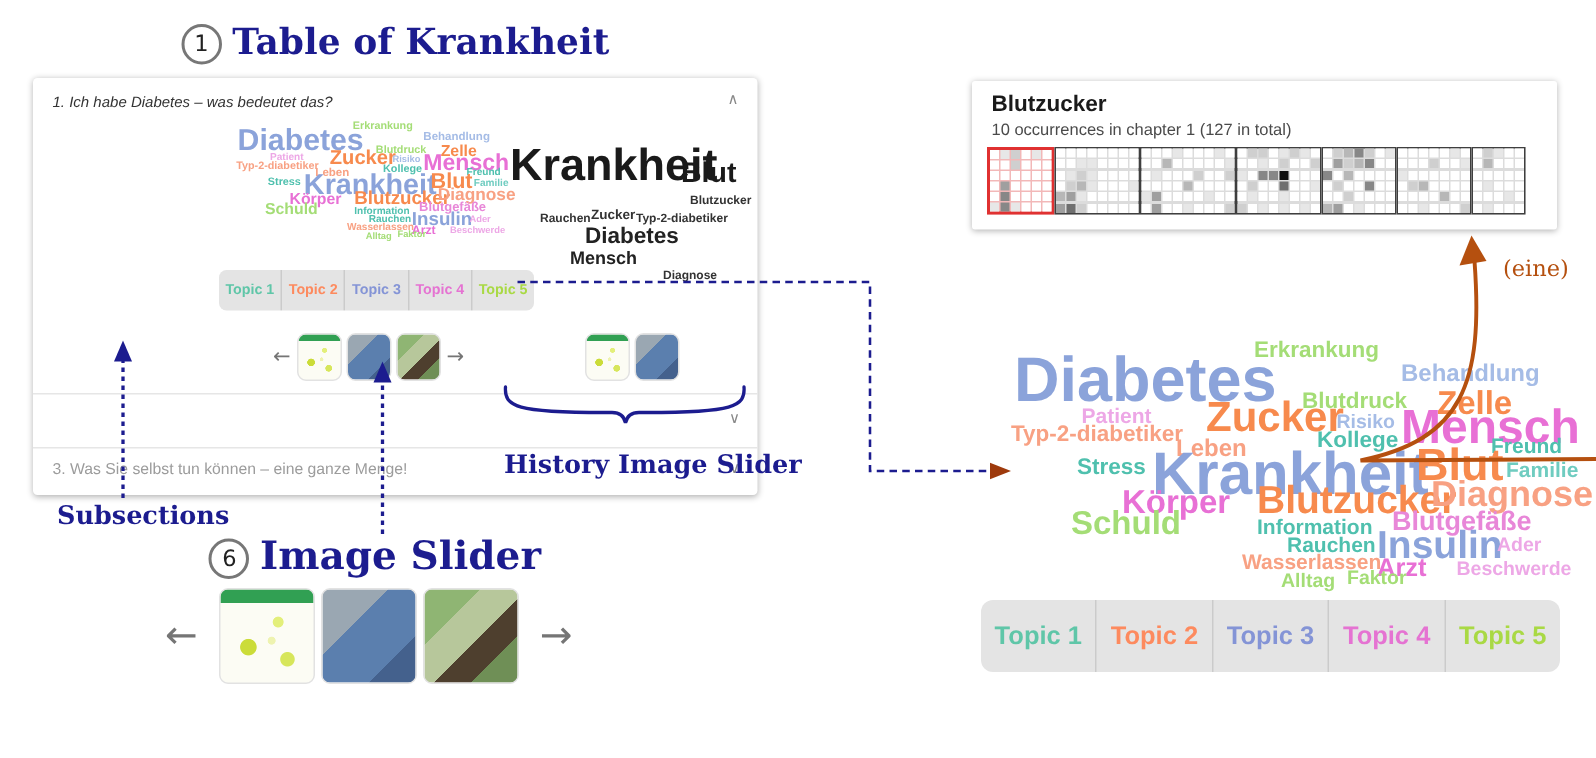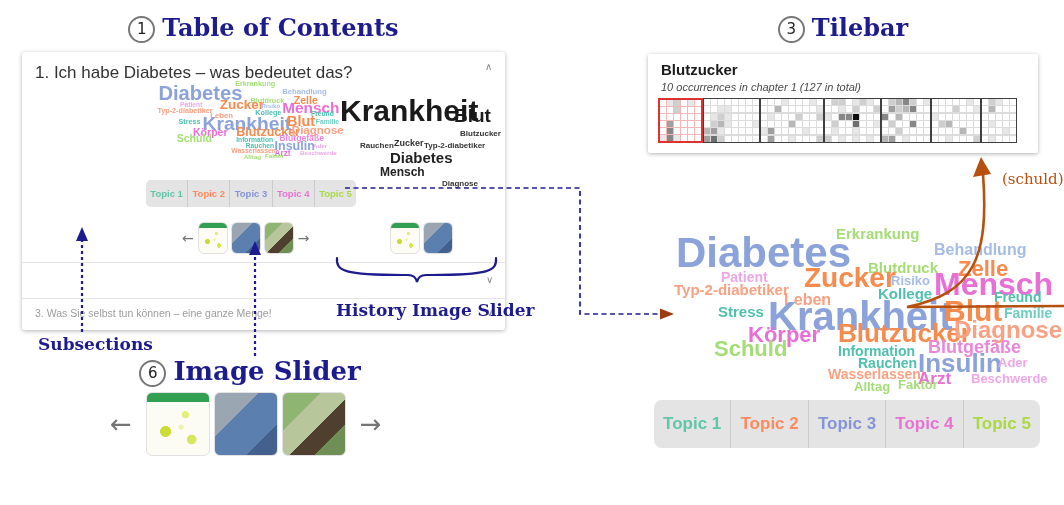--- a/index.html
+++ b/index.html
@@ -12,21 +12,21 @@
            color:var(--navy);font-weight:600;white-space:nowrap;}
   .circ{display:inline-block;border:2px solid #777;border-radius:50%;color:#222;
         font-family:"DejaVu Sans",sans-serif;font-weight:500;text-align:center;background:#fff;
         vertical-align:middle;margin-right:7px;}
   .circ.big{width:23px;height:23px;line-height:23px;font-size:15px;}
   .annot{position:absolute;font-family:"DejaVu Serif",serif;color:var(--navy);
          font-weight:700;white-space:nowrap;text-align:right;}
   
   #toc-panel{position:absolute;left:22px;top:52px;width:483px;height:278px;background:#fff;
              border-radius:3px;box-shadow:0 1px 4px rgba(0,0,0,.3);}
-  .sec-title{position:absolute;left:13px;top:11px;font-size:17px;color:#333;}
+  .sec-title{position:absolute;left:13px;top:11px;font-size:10px;color:#333;font-style:italic;}
   .chev{position:absolute;color:#888;font-size:10px;font-family:"DejaVu Sans",sans-serif;}
   #subsections{position:absolute;left:10px;top:40px;width:112px;}
   .subsec{border:1px solid #8d8d8d;border-radius:4px;background:#fff;padding:5px 6px;
           margin-bottom:9px;font-size:8.5px;line-height:1.55;color:#444;}
   .cloud{position:absolute;}
   .cloud .cw{position:absolute;white-space:nowrap;line-height:1;font-weight:600;}
   #cloud-mini-wrap{position:absolute;left:122px;top:28px;width:200px;height:100px;}
   #cloud-mini{width:412px;height:172px;transform:scale(0.48);transform-origin:0 0;}
   #cloud-history{left:310px;top:30px;width:170px;height:112px;}
   .topicsbar{position:absolute;background:#e4e4e4;border-radius:5px;display:flex;overflow:hidden;}
@@ -47,40 +47,37 @@
                radial-gradient(circle at 72% 75%,#d7e65b 7%,transparent 8%),
                radial-gradient(circle at 55% 55%,#eef3b0 5%,transparent 6%);}
   .thumb.photo-consoling{background:linear-gradient(135deg,#9aa7b2 0 35%,#5b7fae 35% 75%,#44618d 75%);}
   .thumb.photo-couple{background:linear-gradient(135deg,#8fb573 0 30%,#b7c79b 30% 55%,#4e3f2e 55% 75%,#6f8f56 75%);}
   .panel-div{position:absolute;left:0;width:100%;height:1px;background:#e6e6e6;}
   .sec-row-label{position:absolute;left:13px;font-size:10.5px;}
   
   #tilebar-card{position:absolute;left:648px;top:54px;width:390px;height:99px;background:#fff;
                 border-radius:2px;box-shadow:0 1px 4px rgba(0,0,0,.3);}
   #tilebar-title{position:absolute;left:13px;top:7px;font-size:15px;font-weight:700;color:#1a1a1a;}
-  #tilebar-sub{position:absolute;left:13px;top:27px;font-size:11px;font-style:italic;color:#4a4a4a;text-align:right;}
+  #tilebar-sub{position:absolute;left:13px;top:27px;font-size:11px;color:#4a4a4a;text-align:right;}
   #tilegrid{position:absolute;left:10px;top:44px;display:flex;}
   .tile-block{display:grid;gap:1px;background:#dcdcdc;border:1.5px solid #3f3f3f;}
   .tile-block.sel{border:2px solid #e03131;background:#f2b8b8;}
   .tile-cell{width:6px;height:6px;background:#fff;}
   
   #hover-label{position:absolute;left:1002px;top:170px;font-family:"DejaVu Serif",serif;
                color:var(--orange);font-size:15px;}
   svg.overlay{position:absolute;left:0;top:0;pointer-events:none;}
 </style>
 </head>
 <body>
 
 <div id="canvas">
 
   <div class="heading" style="left:22px;top:13px;width:483px;font-size:24px;">
-    <span class="circ big">1</span><span>Table of Contents</span>
-  </div>
-  <div class="heading" style="left:648px;top:13px;width:390px;font-size:24px;">
-    <span class="circ big">3</span><span>Tilebar</span>
+    <span class="circ big">1</span><span>Table of Krankheit</span>
   </div>
   <div class="heading" style="left:100px;top:356px;width:300px;font-size:26px;">
     <span class="circ big">6</span><span>Image Slider</span>
   </div>
 
   <div id="toc-panel">
     <div class="sec-title">1. Ich habe Diabetes – was bedeutet das?</div>
     <span class="chev" style="left:463px;top:9px;">∧</span>
 
 
@@ -492,21 +489,21 @@
           <div class="tile-cell"></div>
           <div class="tile-cell"></div>
           <div class="tile-cell" style="background: rgb(231, 231, 231);"></div>
           <div class="tile-cell"></div>
           <div class="tile-cell"></div>
           <div class="tile-cell"></div>
         </div>
       </div>
   </div>
 
-  <div id="hover-label">(schuld)</div>
+  <div id="hover-label">(eine)</div>
 
   <div id="cloud-main" class="cloud" style="left:646px;top:226px;width:412px;height:172px;">
       <span class="cw" style="left: 190px; top: 0px; font-size: 15px; color: rgb(164, 221, 118);">Erkrankung</span>
       <span class="cw" style="left: 30px; top: 6px; font-size: 42px; color: rgb(139, 163, 218);">Diabetes</span>
       <span class="cw" style="left: 288px; top: 16px; font-size: 16px; color: rgb(165, 188, 230);">Behandlung</span>
       <span class="cw" style="left: 312px; top: 32px; font-size: 22px; color: rgb(247, 138, 77);">Zelle</span>
       <span class="cw" style="left: 222px; top: 34px; font-size: 15px; color: rgb(164, 221, 118);">Blutdruck</span>
       <span class="cw" style="left: 75px; top: 44px; font-size: 14px; color: rgb(237, 167, 230);">Patient</span>
       <span class="cw" style="left: 158px; top: 38px; font-size: 28px; color: rgb(247, 138, 77);">Zucker</span>
       <span class="cw" style="left: 245px; top: 48px; font-size: 13px; color: rgb(165, 188, 230);">Risiko</span>

